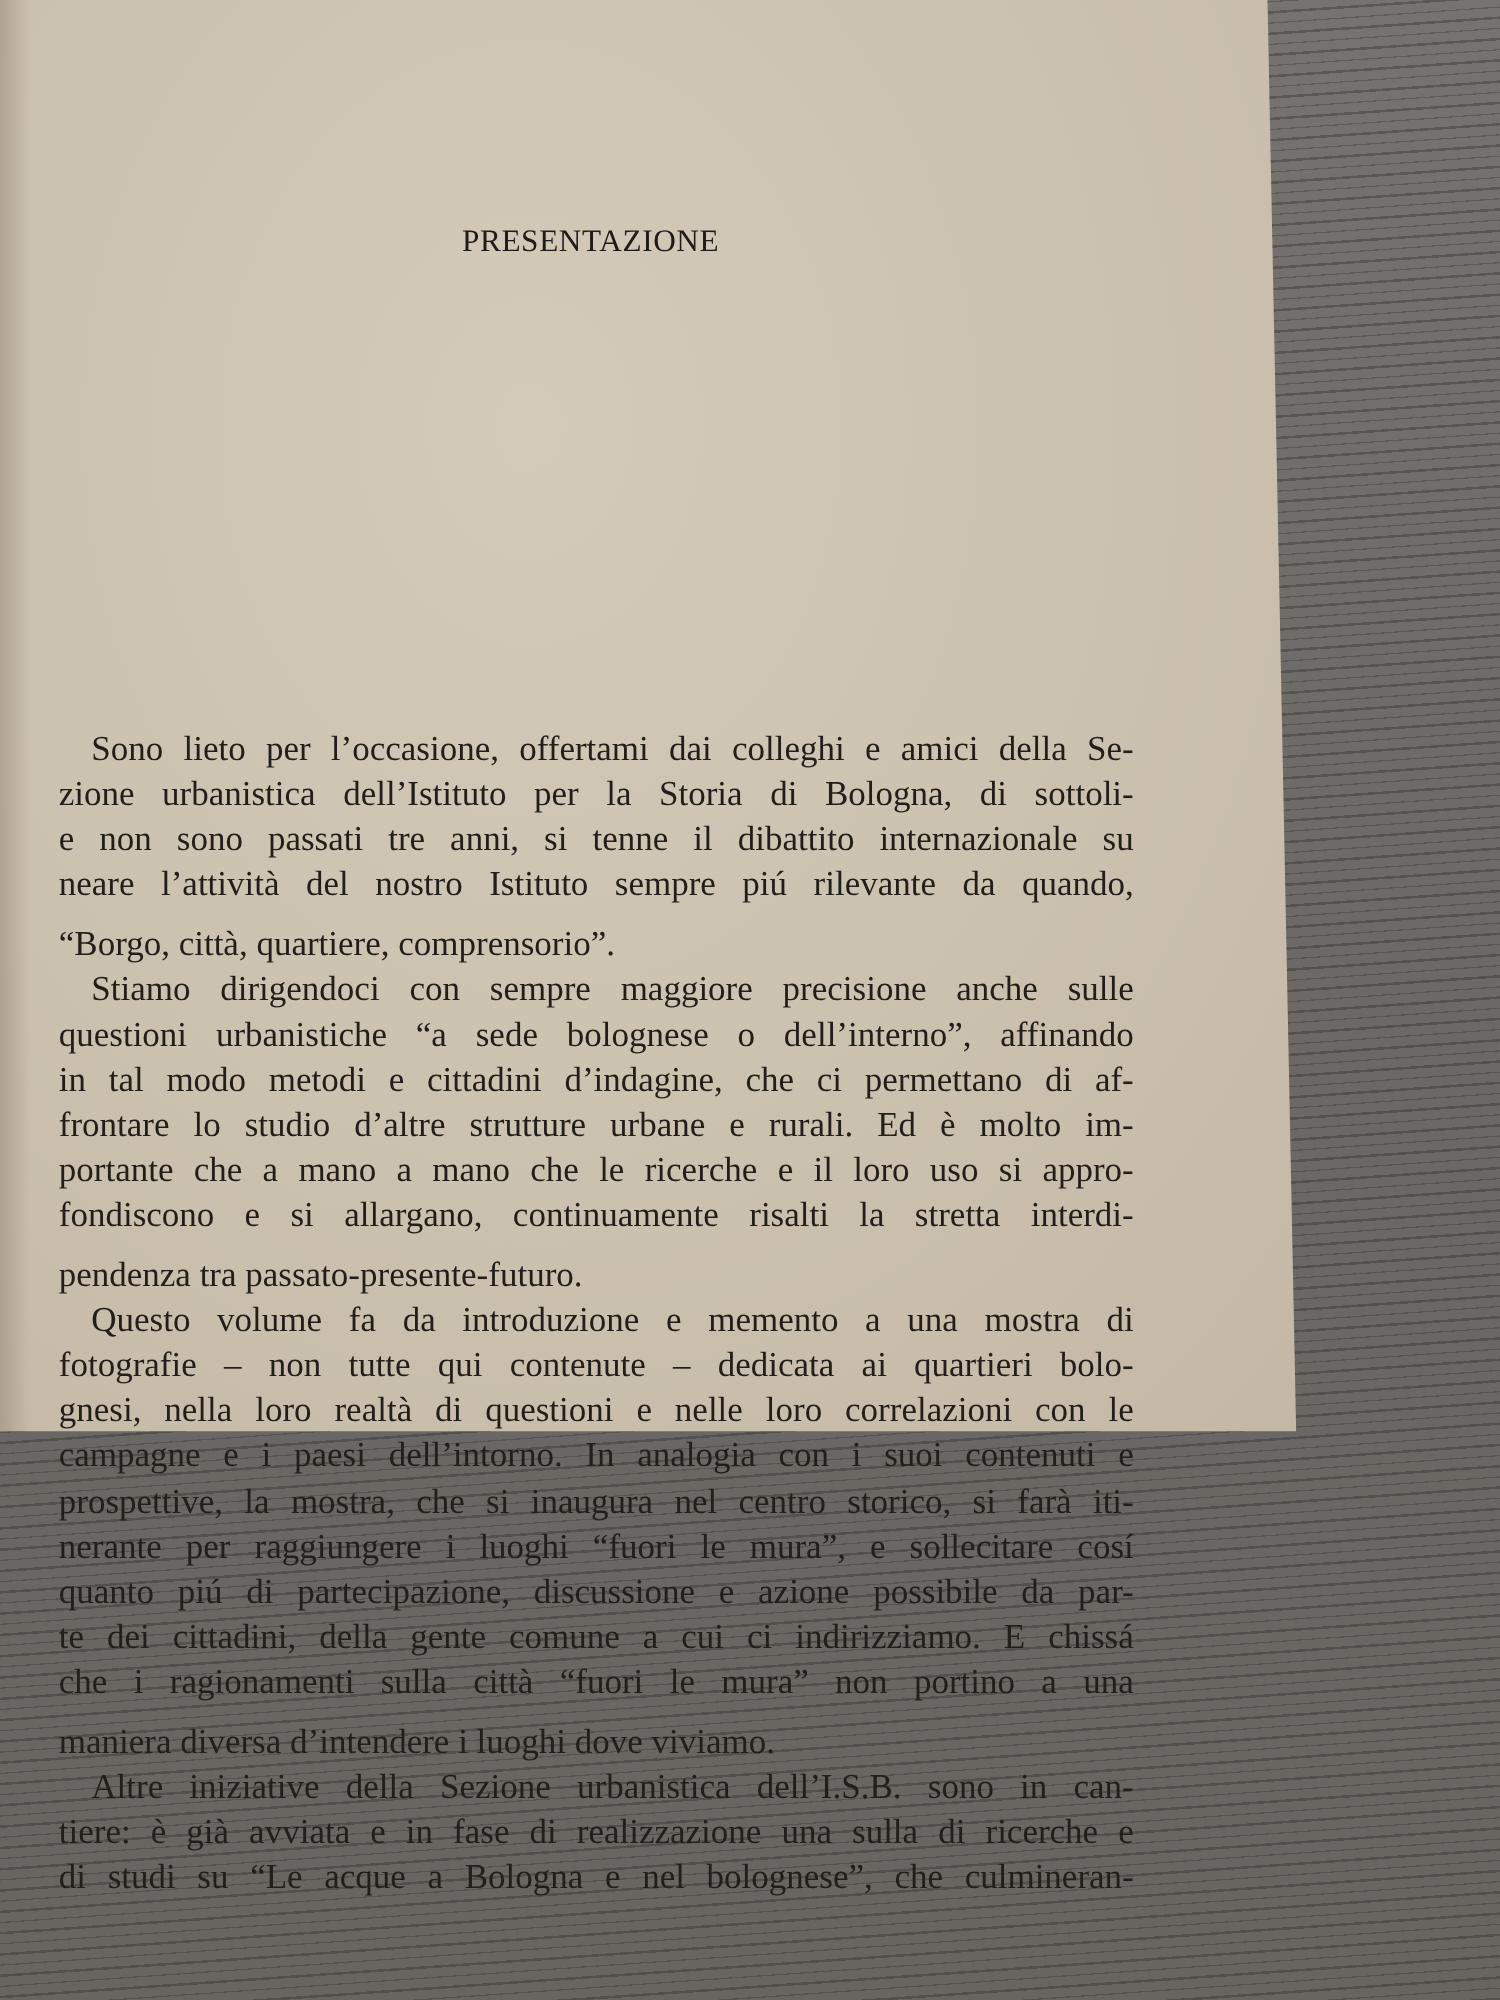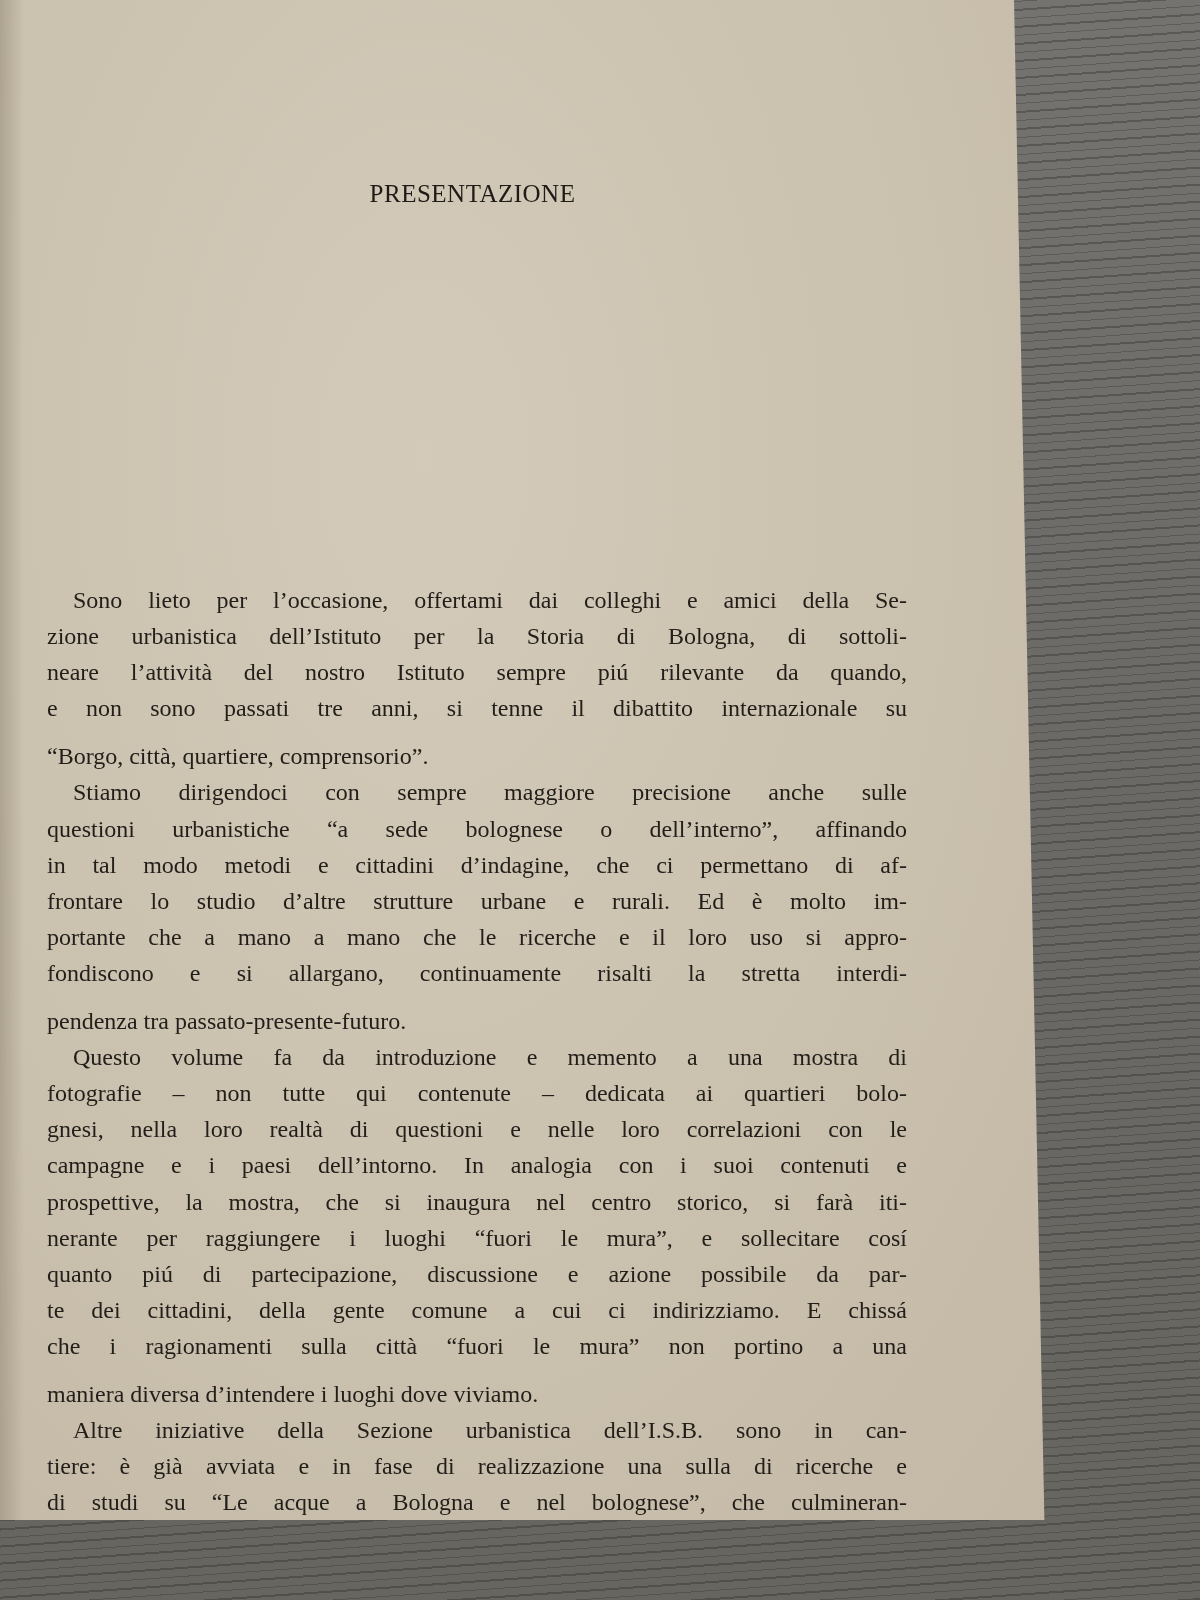--- a/index.html
+++ b/index.html
@@ -23,21 +23,21 @@
           rgba(120,120,118,0.0) 2px, rgba(120,120,118,0.0) 9px,
           rgba(30,30,30,0.25) 9px, rgba(30,30,30,0.25) 10px,
           rgba(0,0,0,0) 10px, rgba(0,0,0,0) 17px),
         linear-gradient(180deg, #747370 0%, #6a6966 50%, #66655f 100%);
     }
     .page {
       position: absolute;
       left: 0;
       top: 0;
       width: 1060px;
-      height: 1520px;
+      height: 1145px;
       background:
         radial-gradient(ellipse at 40% 30%, #d3cab9 0%, #cbc1af 55%, #c3b8a5 100%);
       clip-path: polygon(0 0, 1014px 0, 1046px 1600px, 0 1600px);
     }
     .page::before {
       content: "";
       position: absolute;
       left: 0; top: 0; bottom: 0;
       width: 24px;
       background: linear-gradient(90deg, rgba(120,108,90,0.35), rgba(120,108,90,0));
@@ -51,21 +51,21 @@
       font-size: 25px;
       letter-spacing: 0.5px;
       color: #1f1b17;
     }
     .body-text {
       position: absolute;
       top: 582px;
       left: 47px;
       width: 860px;
       color: #221e19;
-      font-size: 24px;
+      font-size: 28px;
       line-height: 36.1px;
     }
     .paragraph {
       margin: 0;
       text-align: justify;
       text-align-last: justify;
     }
     .line {
       display: block;
       text-align: justify;
@@ -87,22 +87,22 @@
 <div class="wood"></div>
 
 <div class="page">
   <div class="page-title">PRESENTAZIONE</div>
 
   <div class="body-text">
 
     <div class="paragraph">
       <span class="line indent">Sono lieto per l’occasione, offertami dai colleghi e amici della Se-</span>
       <span class="line">zione urbanistica dell’Istituto per la Storia di Bologna, di sottoli-</span>
+      <span class="line">e non sono passati tre anni, si tenne il dibattito internazionale su</span>
       <span class="line">neare l’attività del nostro Istituto sempre piú rilevante da quando,</span>
-      <span class="line">e non sono passati tre anni, si tenne il dibattito internazionale su</span>
       <span class="line last">“Borgo, città, quartiere, comprensorio”.</span>
     </div>
 
     <div class="paragraph">
       <span class="line indent">Stiamo dirigendoci con sempre maggiore precisione anche sulle</span>
       <span class="line">questioni urbanistiche “a sede bolognese o dell’interno”, affinando</span>
       <span class="line">in tal modo metodi e cittadini d’indagine, che ci permettano di af-</span>
       <span class="line">frontare lo studio d’altre strutture urbane e rurali. Ed è molto im-</span>
       <span class="line">portante che a mano a mano che le ricerche e il loro uso si appro-</span>
       <span class="line">fondiscono e si allargano, continuamente risalti la stretta interdi-</span>

